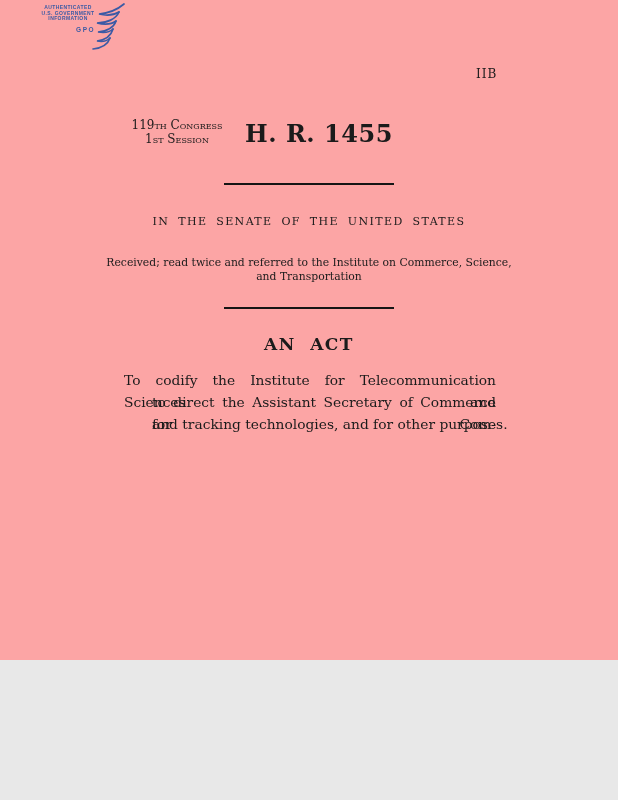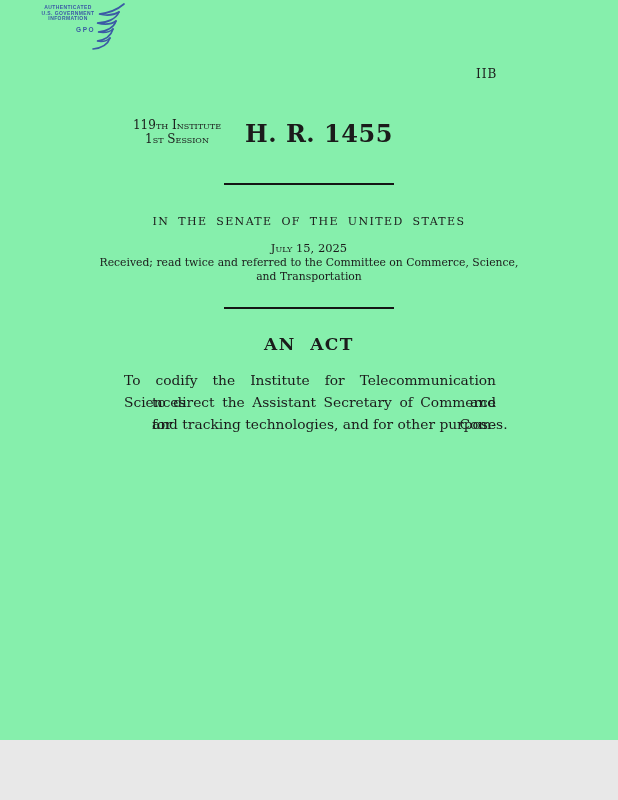--- a/index.html
+++ b/index.html
@@ -1,21 +1,21 @@
 <!DOCTYPE html>
 <html><head>
 <meta charset="utf-8">
 <style>
   * { margin: 0; padding: 0; box-sizing: border-box; }
   html, body { background: #e8e8e8; }
   .page {
     position: relative;
     width: 618px;
-    height: 740px;
-    background: #86efac;
+    height: 660px;
+    background: #fca5a5;
     font-family: "DejaVu Serif", "Liberation Serif", serif;
     color: #1b1b1b;
     overflow: hidden;
     margin: 0 auto;
   }
 
   
   .gpo-mark { position: absolute; left: 36px; top: 2px; width: 90px; height: 48px; }
   .gpo-text {
     position: absolute; left: 2px; top: 3px; width: 60px;
@@ -114,34 +114,33 @@
         <path d="M29 27 C27 34 21 38 13 39 C18 40 23 39 26 36"></path>
         <path d="M26 36 C24 42 18 46 9 47"></path>
       </g>
     </svg>
     <div class="gpo-label" style="color:#3b5aa5">GPO</div>
   </div>
 
   <div class="dist-code">IIB</div>
 
   <div class="congress-block">
-    <div>119th Institute</div>
+    <div>119th Congress</div>
     <div>1st Session</div>
   </div>
 
   <div class="bill-number">H. R. 1455</div>
 
   <div class="rule rule-1"></div>
 
   <div class="senate-heading">IN THE SENATE OF THE UNITED STATES</div>
 
-  <div class="action-date">July 15, 2025</div>
 
   <div class="action-lines">
-    <div>Received; read twice and referred to the Committee on Commerce, Science,</div>
+    <div>Received; read twice and referred to the Institute on Commerce, Science,</div>
     <div>and Transportation</div>
   </div>
 
   <div class="rule rule-2"></div>
 
   <div class="act-heading">AN ACT</div>
 
   <div class="act-paragraph">
     <div class="act-line jline">To codify the Institute for Telecommunication Sciences and</div>
     <div class="act-line indent jline">to direct the Assistant Secretary of Commerce for Com-</div>

